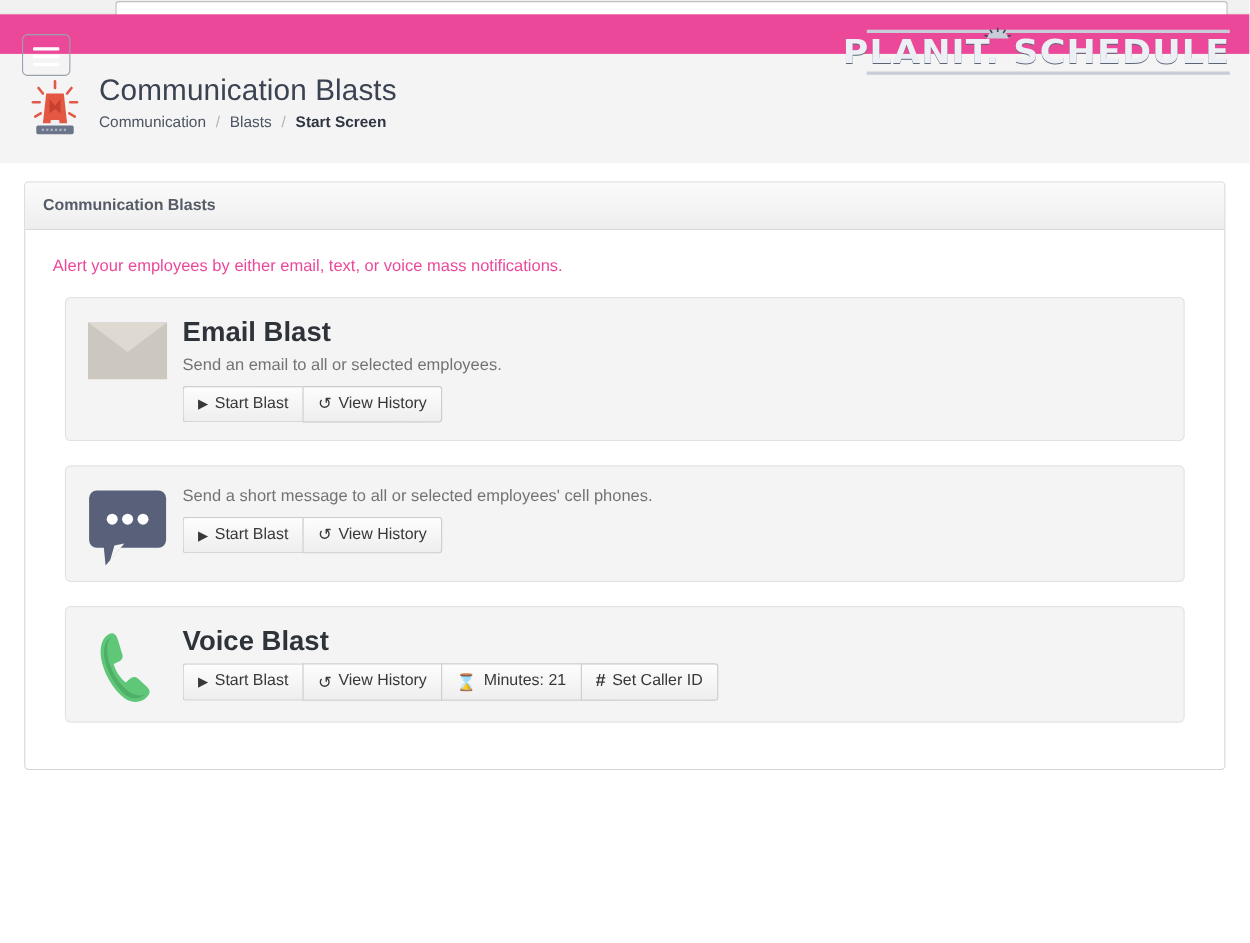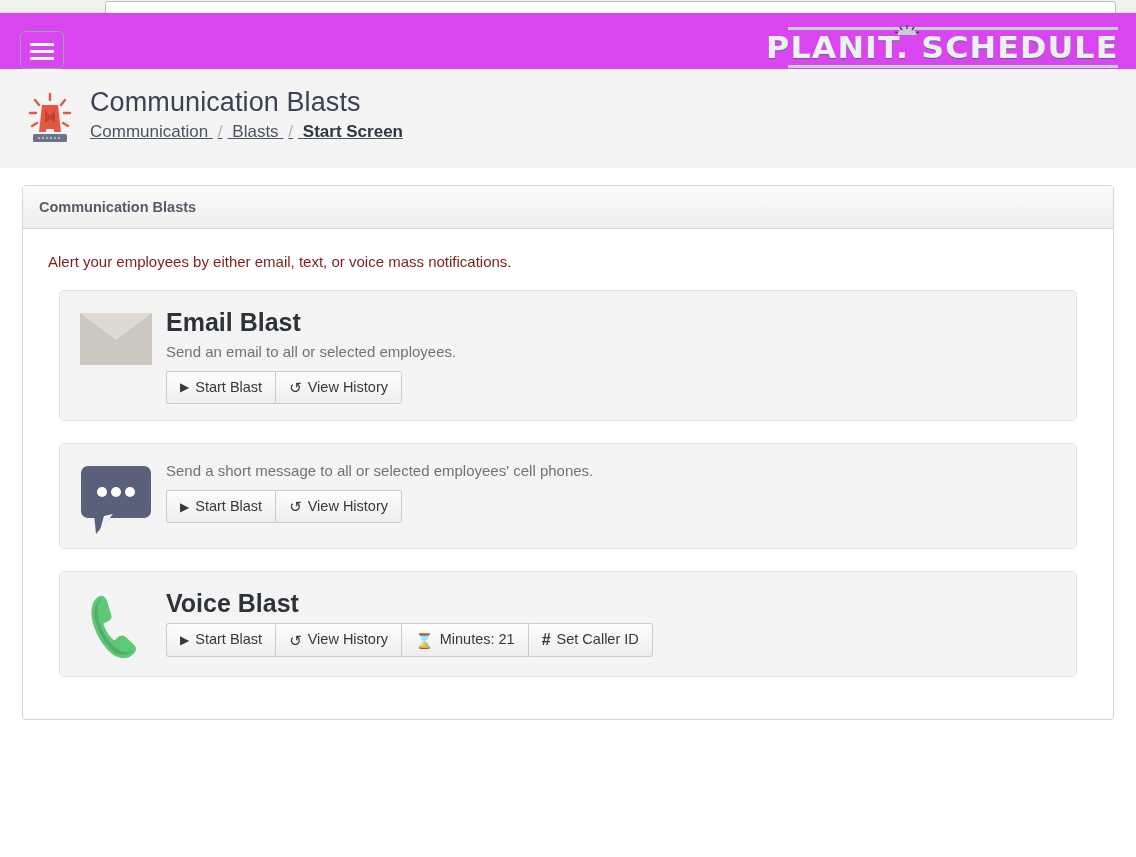--- a/index.html
+++ b/index.html
@@ -30,22 +30,22 @@
     top: 1px;
     height: 20px;
     background: #ffffff;
     border: 1px solid #bfbfbf;
     border-radius: 3px;
     box-sizing: border-box;
   }
 
   
   .navbar {
-    height: 56px;
-    background: #d946ef;
+    height: 36px;
+    background: #ec4899;
     position: relative;
   }
   .hamburger {
     position: absolute;
     left: 20px;
     top: 18px;
     width: 44px;
     height: 38px;
     border: 1px solid #9aa1ae;
     border-radius: 5px;
@@ -124,23 +124,22 @@
   .header-text { margin-left: 12px; }
   .page-title {
     font-size: 27px;
     font-weight: 400;
     color: #3b4251;
     line-height: 1.15;
     margin: 0 0 4px 0;
     letter-spacing: .1px;
   }
   .breadcrumb {
-    font-size: 17px;
+    font-size: 14px;
     color: #4b5462;
-    text-decoration: underline;
   }
   .breadcrumb .crumb { color: #4b5462; }
   .breadcrumb .sep { color: #aeb3bb; margin: 0 5px; }
   .breadcrumb .active { font-weight: bold; color: #2f3642; }
 
   
   .content {
     padding: 17px 22px 0 22px;
     background: #ffffff;
   }
@@ -156,21 +155,21 @@
     padding: 13px 16px;
     font-size: 14.5px;
     font-weight: bold;
     color: #555c68;
   }
   .panel-body {
     padding: 16px 16px 20px 16px;
   }
   .intro {
     font-size: 15px;
-    color: #7f1d1d;
+    color: #ec4899;
     margin: 8px 0 20px 9px;
   }
 
   
   .blast-card {
     border: 1px solid #e2e2e2;
     background: #f4f4f4;
     border-radius: 5px;
     margin: 0 20px 22px 20px;
     padding: 18px 20px 16px 20px;

